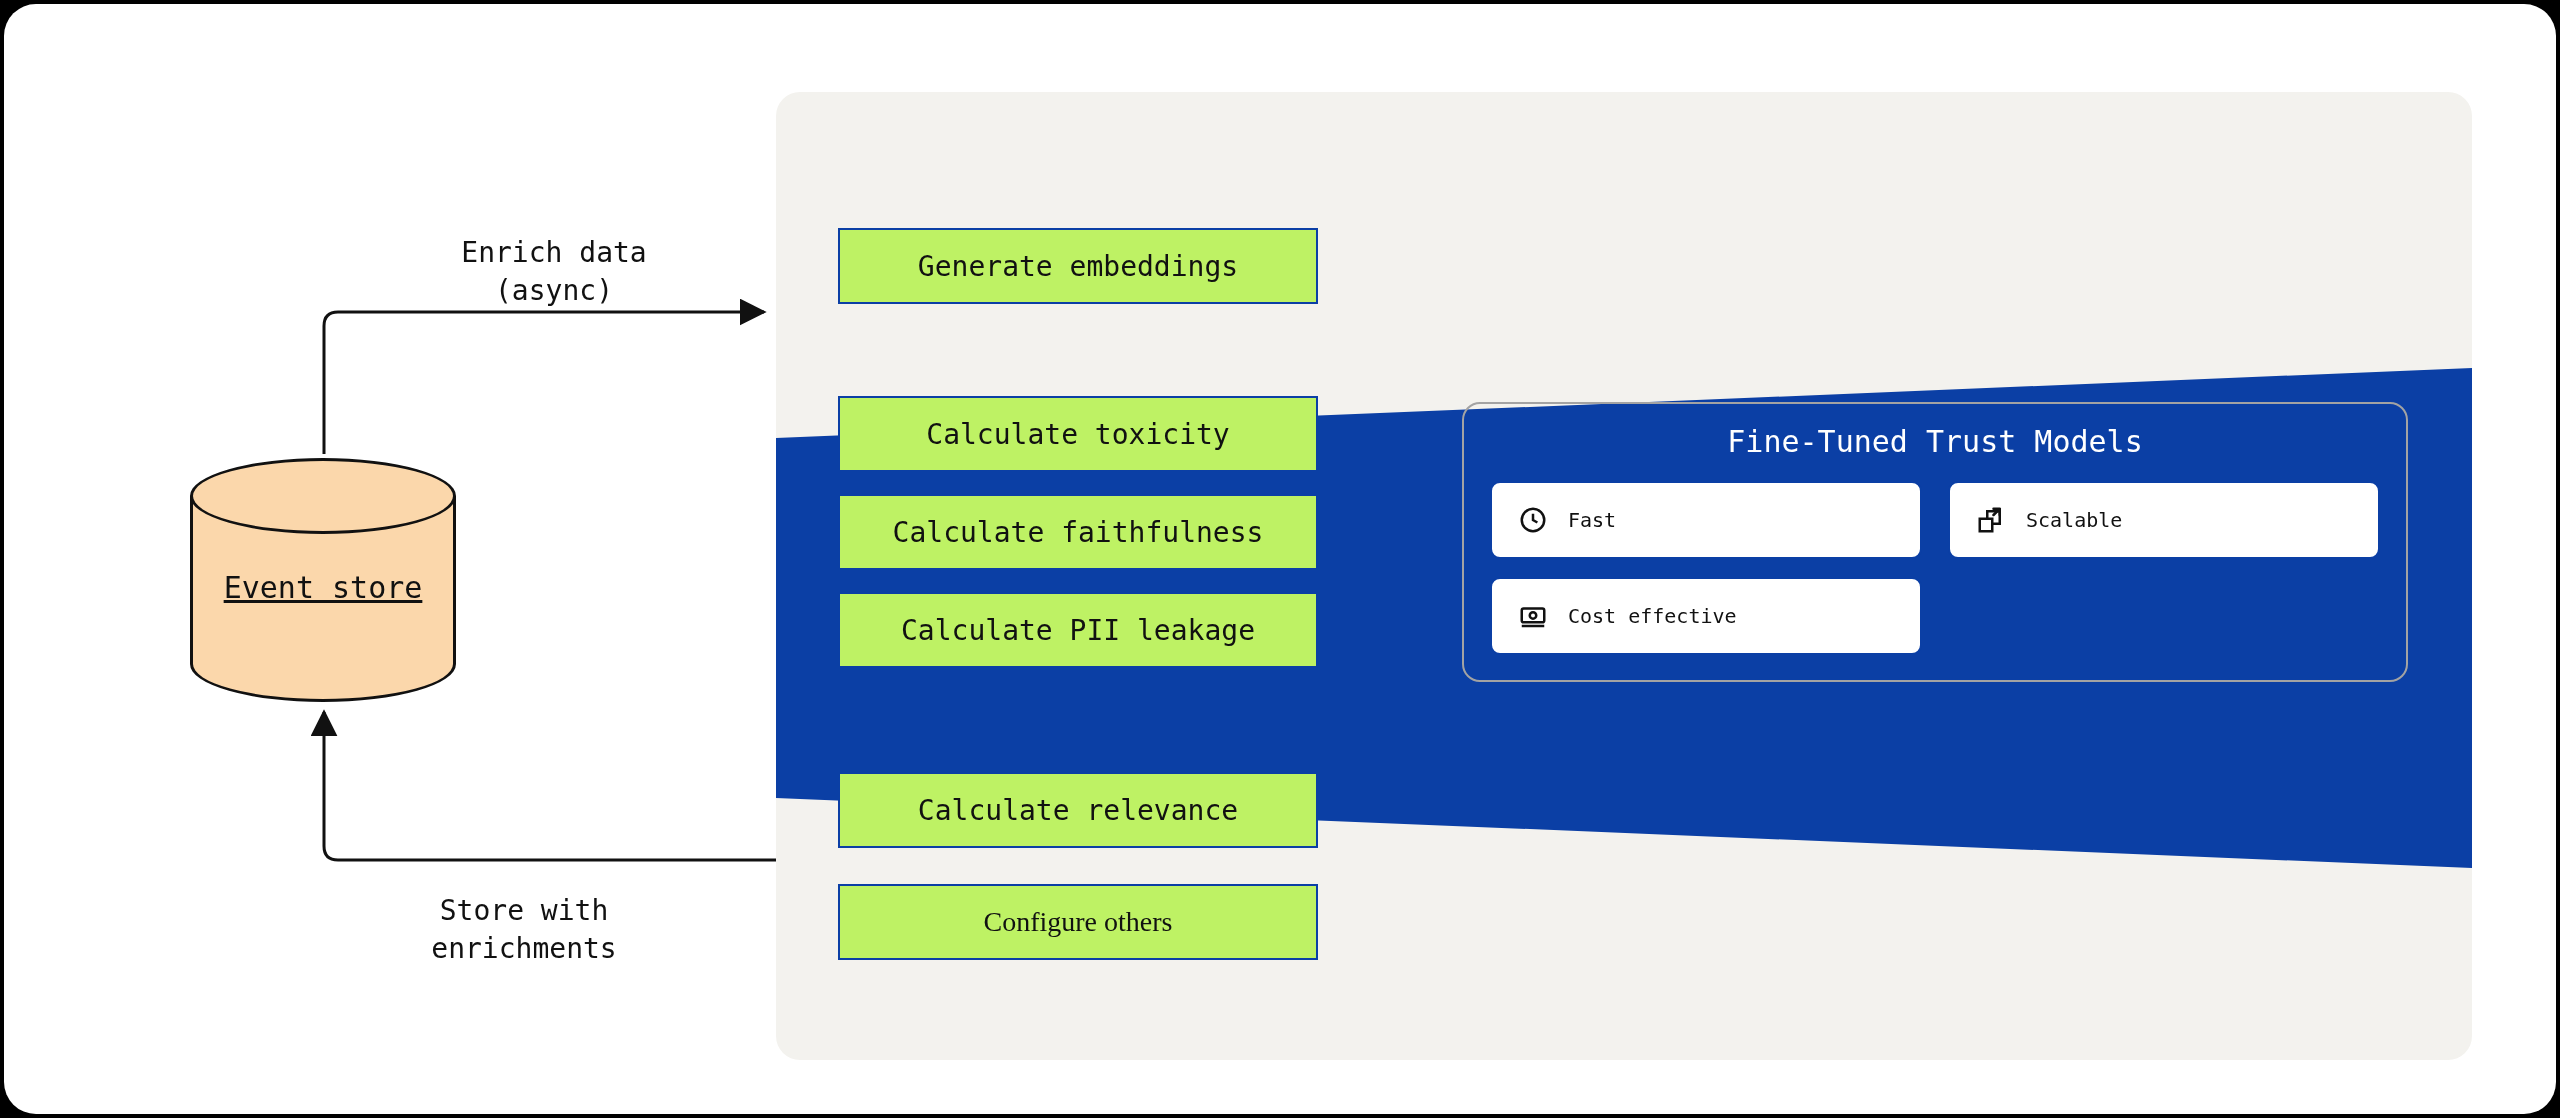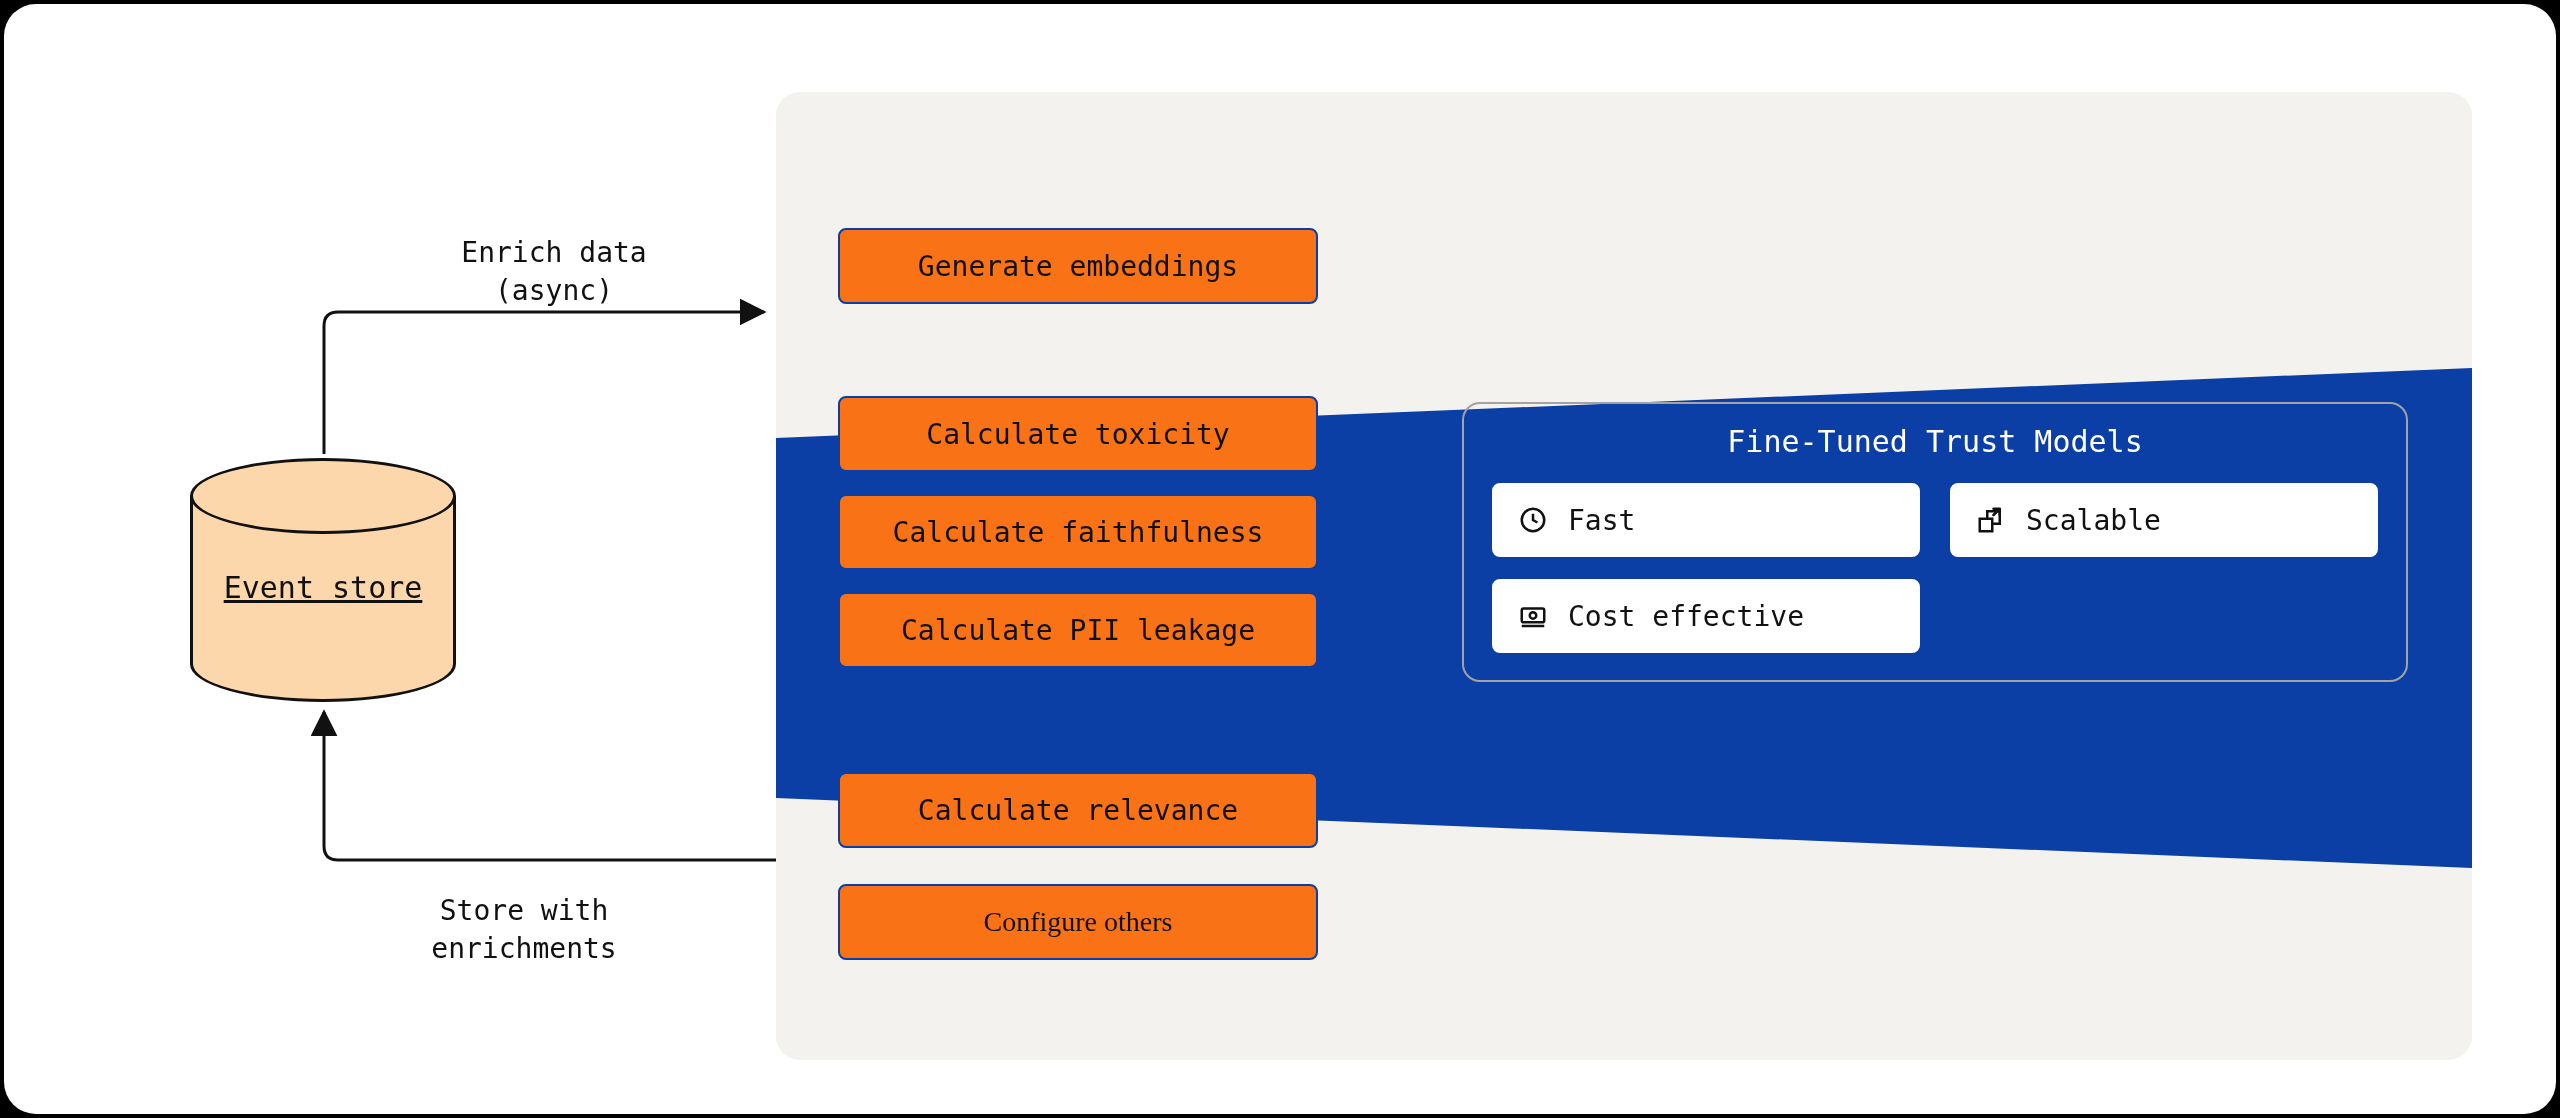--- a/index.html
+++ b/index.html
@@ -112,23 +112,23 @@
     height: 500px;
     background: #0b3fa5;
     clip-path: polygon(0 70px, 100% 0, 100% 100%, 0 430px);
   }
   
   .enrich-box {
     position: absolute;
     left: 62px;
     width: 480px;
     height: 76px;
-    background: #f97316;
+    background: #bef264;
     border: 2px solid #0b3fa5;
-    border-radius: 8px;
+    border-radius: 0;
     display: flex;
     align-items: center;
     justify-content: center;
     font-size: 28px;
     color: #111;
     box-sizing: border-box;
   }
   
   .trust {
     position: absolute;
@@ -154,21 +154,21 @@
   }
   .trust-item {
     background: #fff;
     border: 2px solid #0b3fa5;
     border-radius: 10px;
     height: 78px;
     display: flex;
     align-items: center;
     gap: 20px;
     padding: 0 26px;
-    font-size: 28px;
+    font-size: 20px;
     color: #111;
     box-sizing: border-box;
   }
   .trust-item svg { width: 30px; height: 30px; flex: 0 0 30px; stroke: #111; stroke-width: 2; fill: none; }
   
   .arrows {
     position: absolute;
     left: 0; top: 0;
     width: 2560px;
     height: 1118px;

